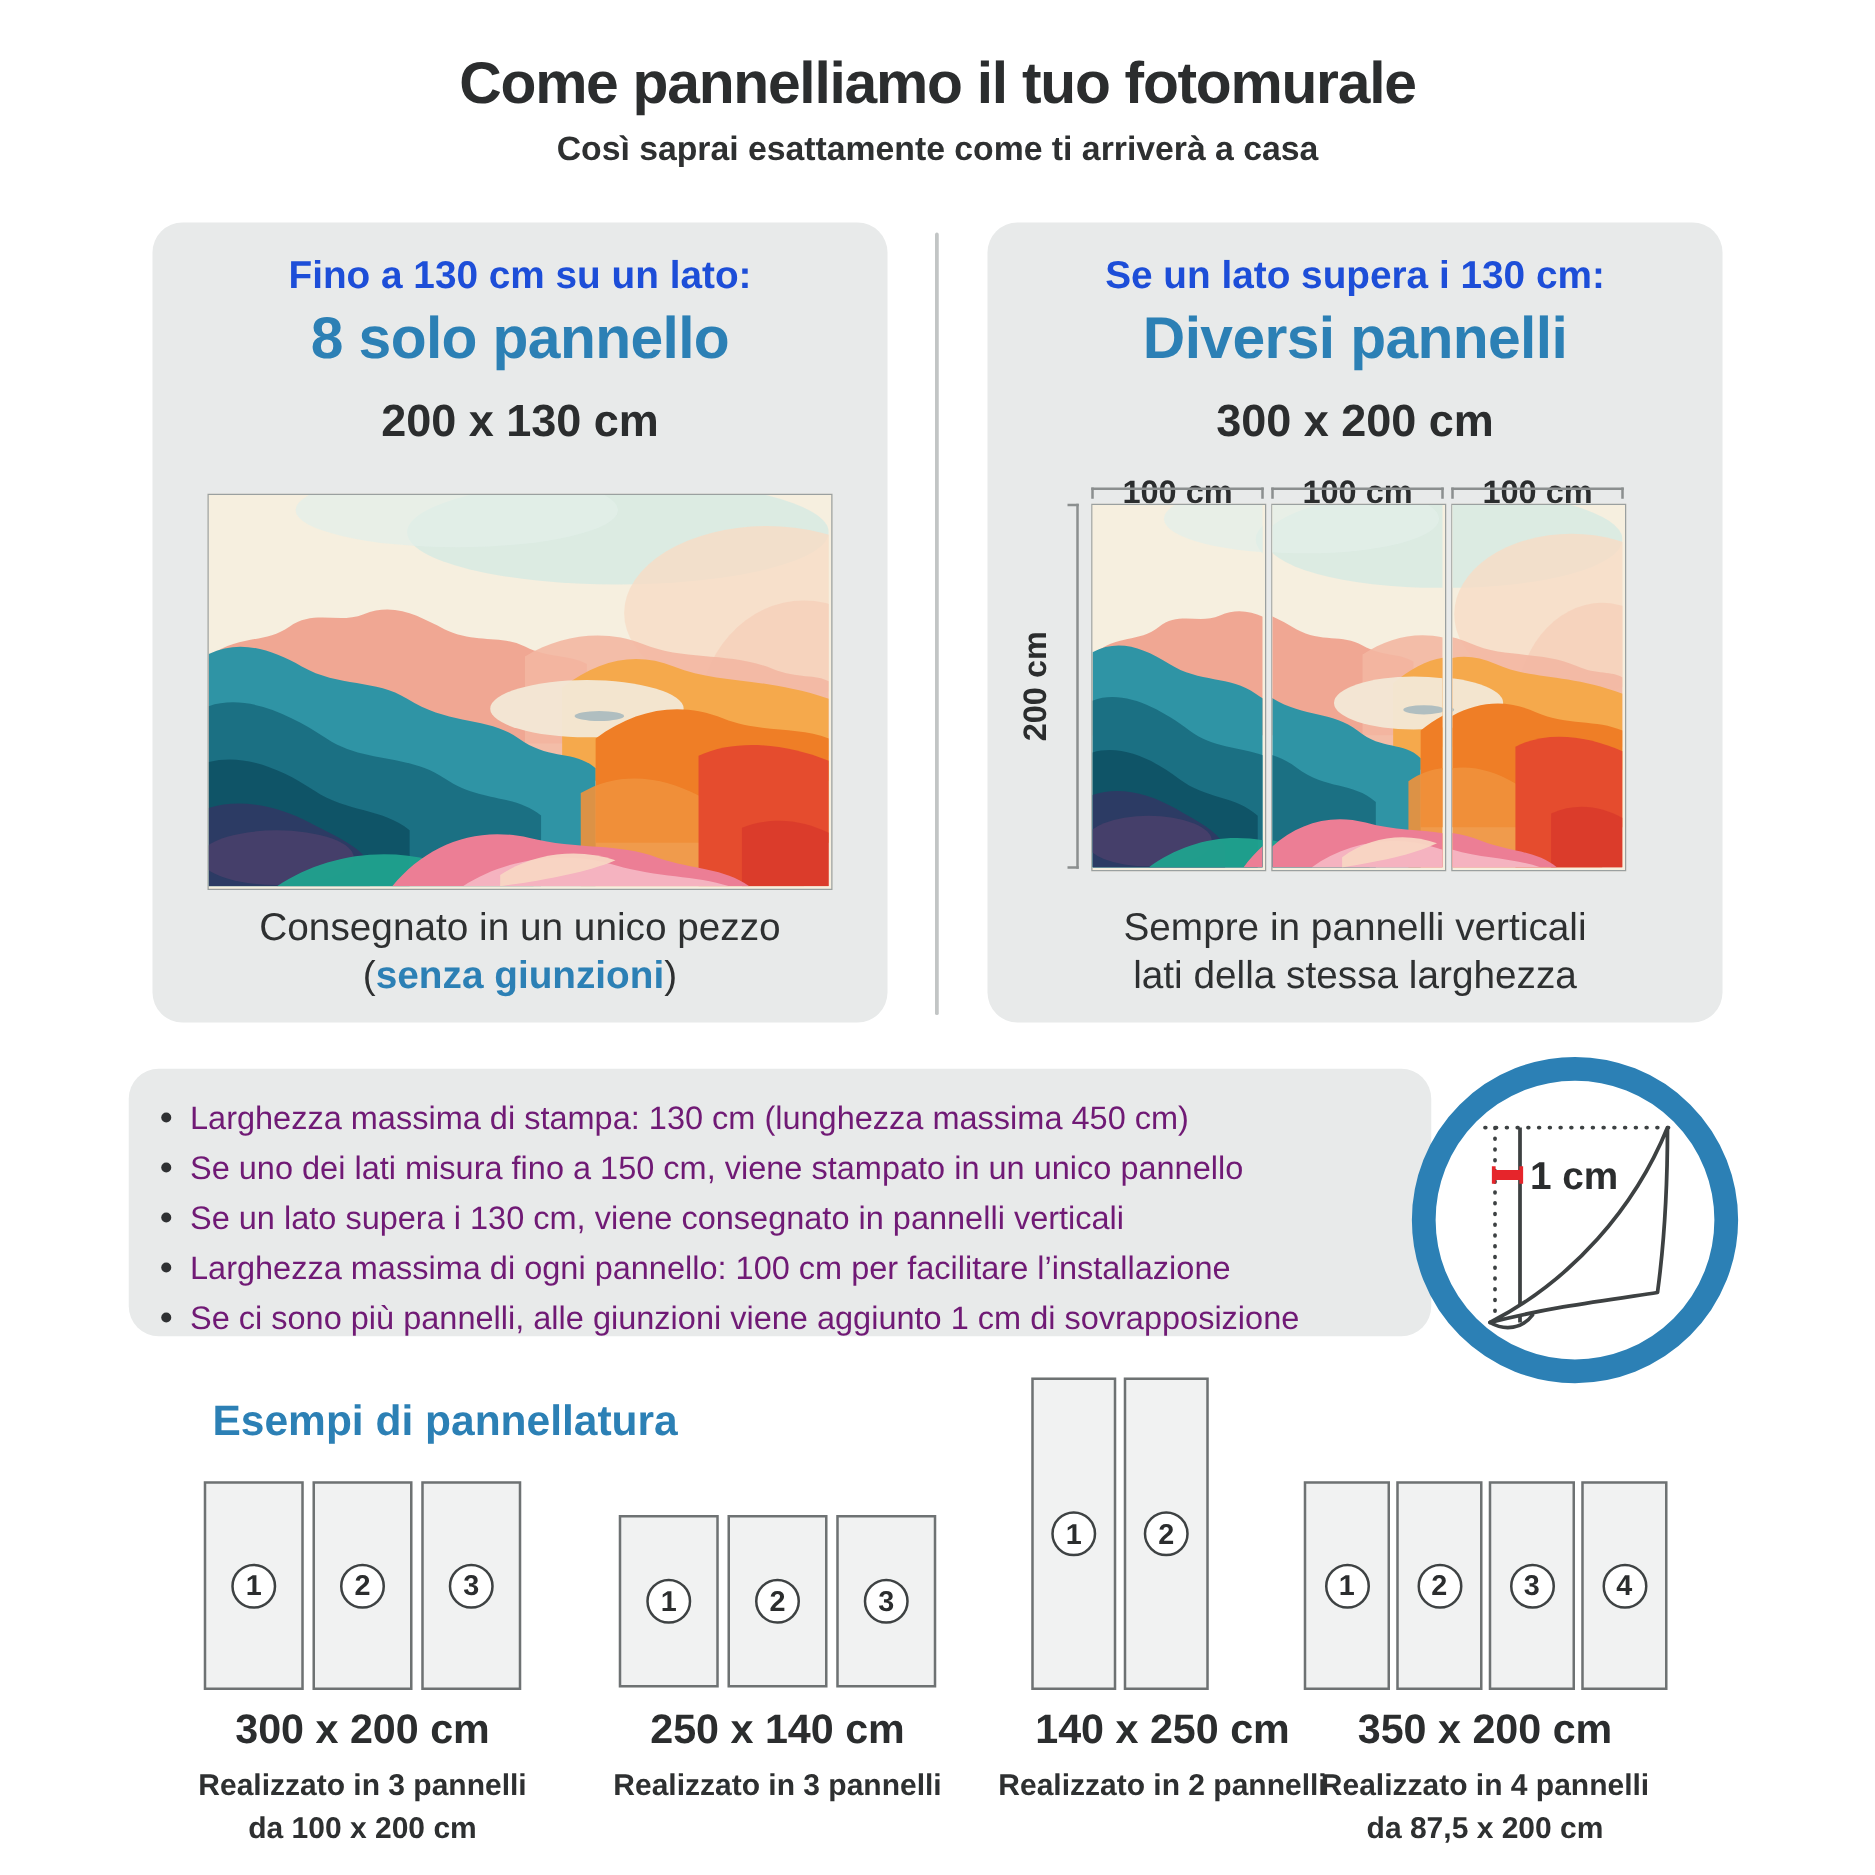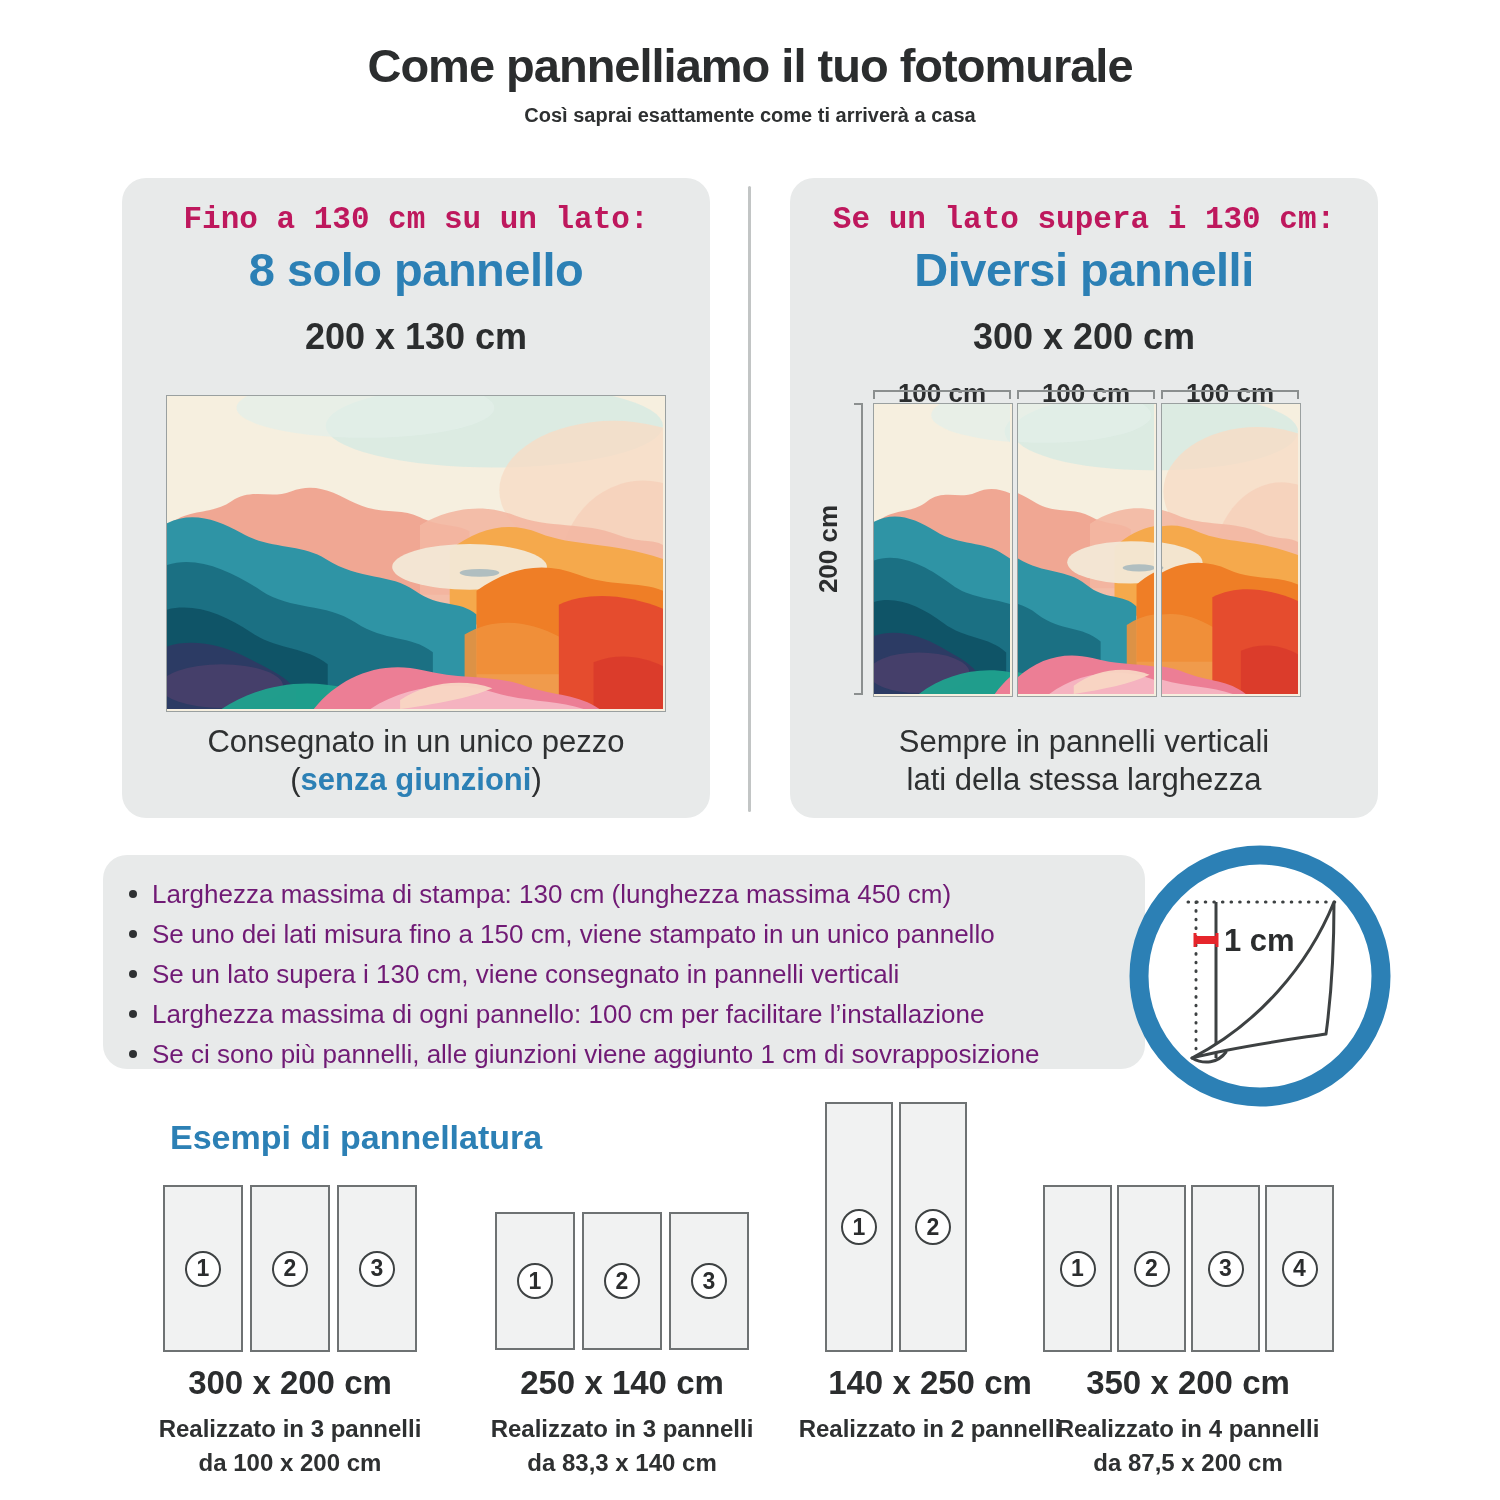--- a/index.html
+++ b/index.html
@@ -1,26 +1,26 @@
 <!DOCTYPE html>
 <html><head>
 <meta charset="utf-8">
 <style>
   html,body{margin:0;padding:0;}
   body{width:1500px;height:1500px;background:#ffffff;font-family:"Liberation Sans",sans-serif;color:#2b2d2e;position:relative;overflow:hidden;}
   .abs{position:absolute;}
   
   .page-title{left:0;top:38px;width:1500px;text-align:center;font-size:47px;font-weight:bold;letter-spacing:-1px;color:#2b2d2e;}
-  .page-subtitle{left:0;top:104px;width:1500px;text-align:center;font-size:20px;font-weight:bold;color:#2e3031;}
+  .page-subtitle{left:0;top:104px;width:1500px;text-align:center;font-size:27px;font-weight:bold;color:#2e3031;}
   
   .card{width:588px;height:640px;background:#e8eaea;border-radius:24px;top:178px;}
   .card-left{left:122px;}
   .card-right{left:790px;}
   .card-divider{left:748px;top:186px;width:3px;height:626px;background:#c2c5c5;border-radius:2px;}
-  .card-condition{left:0;top:24px;width:100%;text-align:center;font-size:31px;font-weight:bold;color:#be185d;font-family:Liberation Mono, monospace;}
+  .card-condition{left:0;top:24px;width:100%;text-align:center;font-size:31px;font-weight:bold;color:#1d4ed8;}
   .card-name{left:0;top:64px;width:100%;text-align:center;font-size:47px;font-weight:bold;color:#2c80b5;letter-spacing:-0.5px;}
   .card-size{left:0;top:138px;width:100%;text-align:center;font-size:36px;font-weight:bold;color:#2b2d2e;}
   .card-caption{left:0;top:545px;width:100%;text-align:center;font-size:31px;line-height:38px;font-weight:500;color:#2e3031;}
   .cap-blue{color:#2c80b5;font-weight:bold;}
   
   .art-single{left:44px;top:217px;width:498px;height:315px;border:1px solid #9aa0a0;background:#f6efdf;}
   .art-single svg{display:block;}
   
   .w-label{top:200px;width:138px;text-align:center;font-size:26px;font-weight:bold;color:#2b2d2e;}
   .w-measure{top:212px;width:138px;height:9px;border-top:2px solid #8b8f8f;}
@@ -207,21 +207,20 @@
       <div class="ex-panel" style="width: 80px; height: 138px;">
         <div class="ex-num">2</div>
       </div>
       <div class="ex-panel" style="width: 80px; height: 138px;">
         <div class="ex-num">3</div>
       </div>
     </div>
     <div class="abs ex-cap" style="left: 462px; top: 1364px;">
       <div class="ex-size">250 x 140 cm</div>
       <div class="ex-line first">Realizzato in 3 pannelli</div>
-      <div class="ex-line">da 83,3 x 140 cm</div>
     </div>
     <div class="abs ex-panels" style="left: 825px; top: 1102px; gap: 6px;">
       <div class="ex-panel" style="width: 68px; height: 250px;">
         <div class="ex-num">1</div>
       </div>
       <div class="ex-panel" style="width: 68px; height: 250px;">
         <div class="ex-num">2</div>
       </div>
     </div>
     <div class="abs ex-cap" style="left: 770px; top: 1364px;">

